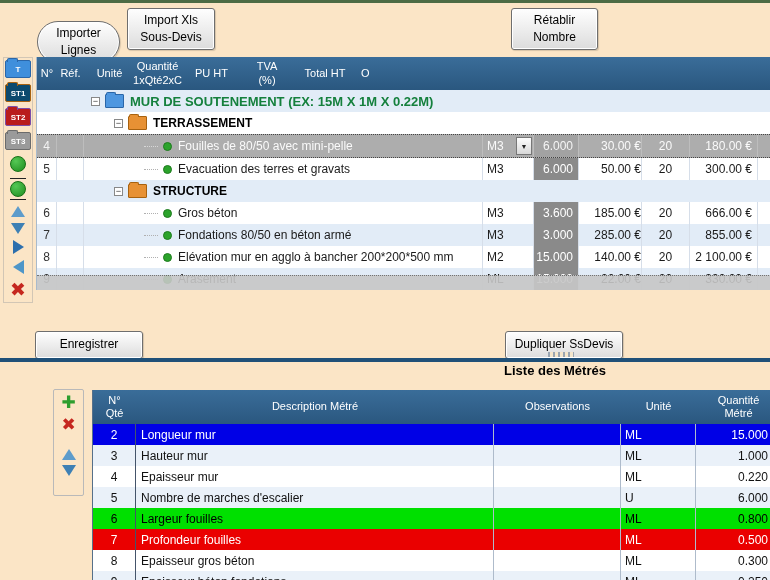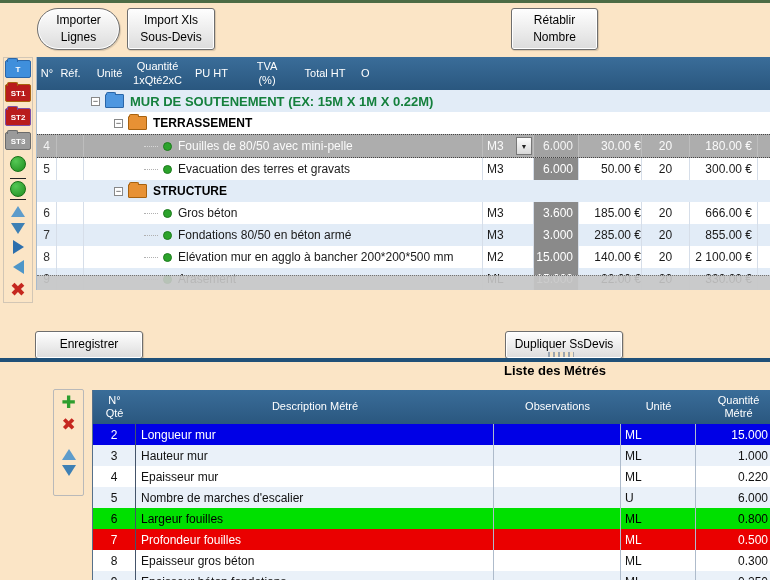--- a/index.html
+++ b/index.html
@@ -12,40 +12,40 @@
   .topline{position:absolute;left:0;top:0;width:770px;height:3px;background:#4C6B44;}
 
   
   .btn{
     position:absolute;display:flex;flex-direction:column;align-items:center;justify-content:center;
     background:linear-gradient(180deg,#FEFEFE 0%,#EFEFEF 45%,#DCDCDC 100%);
     border:1px solid #6E6E6E;border-radius:3px;
     box-shadow:inset 0 0 0 1px #FFFFFF, 1px 1px 1px rgba(0,0,0,.15);
     font-size:12px;color:#000;text-align:center;line-height:1.45;cursor:default;
   }
-  .btn-import-lines{left:37px;top:8px;width:81px;height:40px;border-radius:21px;}
+  .btn-import-lines{left:37px;top:21px;width:81px;height:40px;border-radius:21px;}
   .btn-import-xls{left:127px;top:8px;width:86px;height:40px;}
   .btn-retablir{left:511px;top:8px;width:85px;height:40px;}
   .btn-save{left:35px;top:331px;width:106px;height:26px;}
   .btn-dup{left:505px;top:331px;width:116px;height:26px;}
 
   
   .ltoolbar{
     position:absolute;left:3px;top:57px;width:30px;height:246px;
     display:flex;flex-direction:column;align-items:center;gap:6px;padding-top:2px;
     border:1px solid rgba(160,160,160,.45);box-sizing:border-box;
   }
   .sfolder{
     width:24px;height:16px;border-radius:2px;position:relative;
     display:flex;align-items:center;justify-content:center;
     font-size:8px;font-weight:bold;color:#fff;flex:none;
   }
   .sfolder::before{content:"";position:absolute;top:-3px;left:1px;width:9px;height:3px;border-radius:2px 2px 0 0;background:inherit;border:inherit;border-bottom:none;}
   .f-t{background:#3F8FDC;border:1px solid #2A66A8;}
-  .f-st1{background:#b91c1c;border:1px solid #A8620F;}
+  .f-st1{background:#0c4a6e;border:1px solid #A8620F;}
   .f-st2{background:#b91c1c;border:1px solid #7C4FA8;}
   .f-st3{background:#9A9A9A;border:1px solid #6B6B6B;}
   .gdot{width:14px;height:14px;border-radius:50%;flex:none;
     background:radial-gradient(circle at 35% 30%,#55C855,#1E8C1E);border:1px solid #157015;}
   .insert-icon{display:flex;flex-direction:column;align-items:center;gap:2px;flex:none;}
   .insert-icon .bar{width:16px;height:0;border-top:1px solid #222;}
   .tri{width:0;height:0;flex:none;}
   .tri-up{border-left:7px solid transparent;border-right:7px solid transparent;border-bottom:11px solid #5E9CCB;}
   .tri-down{border-left:7px solid transparent;border-right:7px solid transparent;border-top:11px solid #3E80B4;}
   .tri-right{border-top:7px solid transparent;border-bottom:7px solid transparent;border-left:11px solid #2D6FAD;}

